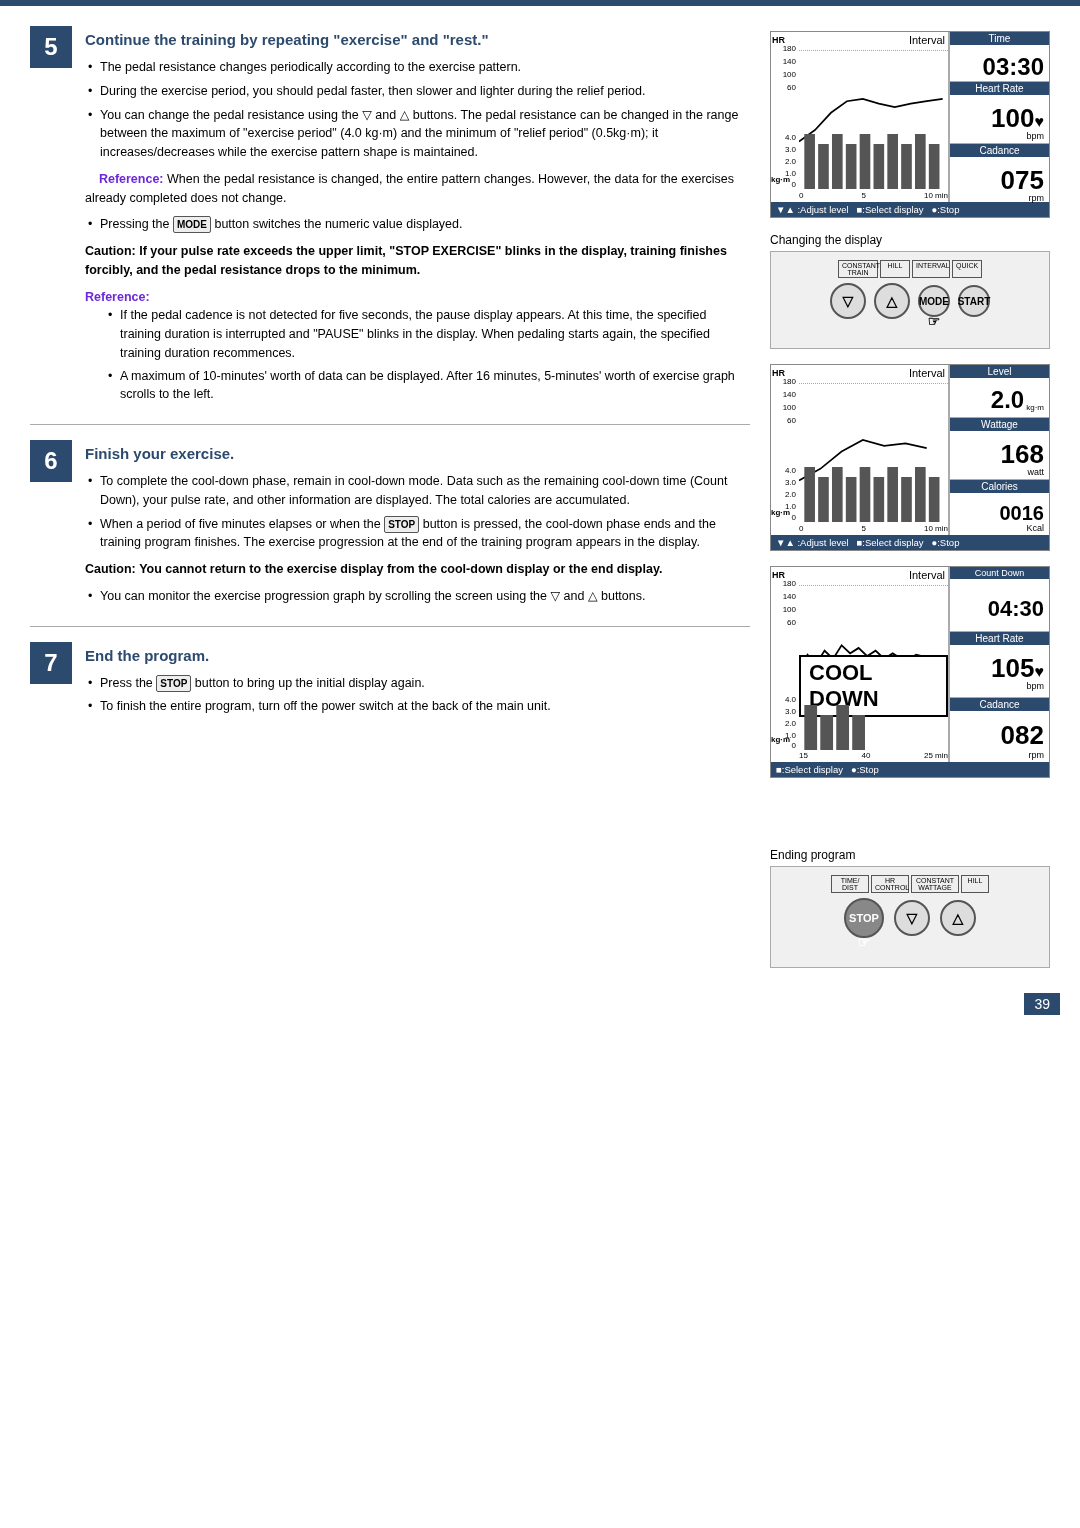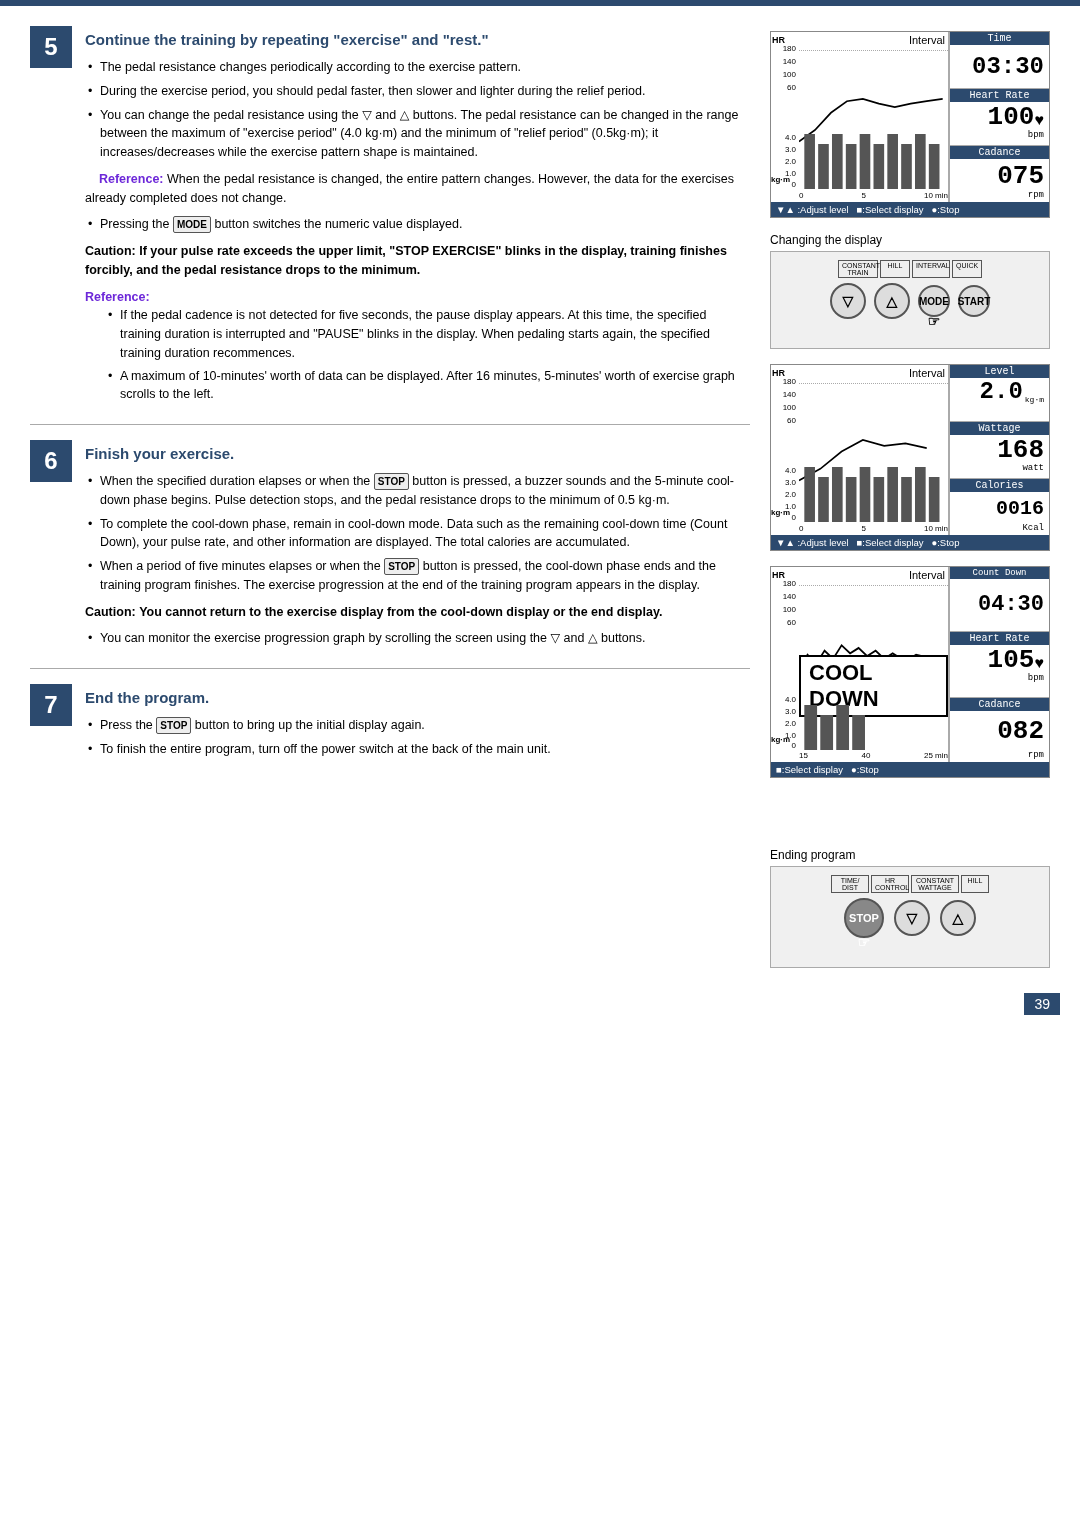--- a/index.html
+++ b/index.html
@@ -139,21 +139,20 @@
       border-right: 1px solid #aaa;
       position: relative;
       padding: 3px 3px 15px 28px;
     }
 
     .info-panel {
       width: 100px;
       display: flex;
       flex-direction: column;
       border-left: 1px solid #aaa;
-      font-family: Liberation Mono, monospace;
     }
 
     .info-row {
       flex: 1;
       border-bottom: 1px solid #aaa;
       padding: 2px 5px;
       display: flex;
       flex-direction: column;
     }
 
@@ -172,20 +171,21 @@
 
     .info-row-value {
       font-size: 26px;
       font-weight: bold;
       text-align: right;
       line-height: 1;
       flex: 1;
       display: flex;
       align-items: center;
       justify-content: flex-end;
+      margin-top: 8px;
     }
 
     .info-row-unit {
       font-size: 10px;
       align-self: flex-end;
       margin-left: 2px;
     }
 
     .info-row-value-wrap {
       display: flex;
@@ -326,21 +326,20 @@
       </div>
     </div>
 
     <hr class="section-divider">
 
     <div class="section-block">
       <div class="section-number">6</div>
       <div class="section-title">Finish your exercise.</div>
       <div class="section-body">
         <ul class="bullet-list">
-          <li>When the specified duration elapses or when the <span class="inline-button">STOP</span> button is pressed, a buzzer sounds and the 5-minute cool-down phase begins. Pulse detection stops, and the pedal resistance drops to the minimum of 0.5 kg·m.</li>
           <li>To complete the cool-down phase, remain in cool-down mode. Data such as the remaining cool-down time (Count Down), your pulse rate, and other information are displayed. The total calories are accumulated.</li>
           <li>When a period of five minutes elapses or when the <span class="inline-button">STOP</span> button is pressed, the cool-down phase ends and the training program finishes. The exercise progression at the end of the training program appears in the display.</li>
         </ul>
         <div class="reference-block" style="margin-top:8px;">
           <span class="caution-label">Caution:</span>
           <span class="caution-text-bold">You cannot return to the exercise display from the cool-down display or the end display.</span>
         </div>
         <ul class="bullet-list">
           <li>You can monitor the exercise progression graph by scrolling the screen using the ▽ and △ buttons.</li>
         </ul>

